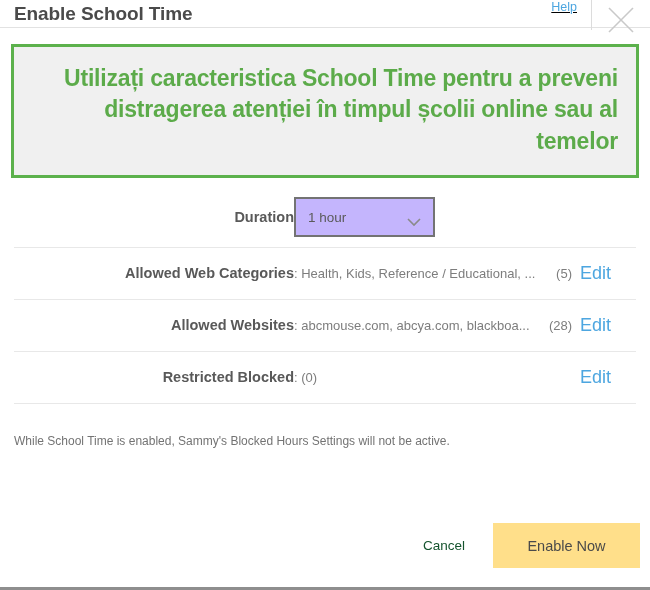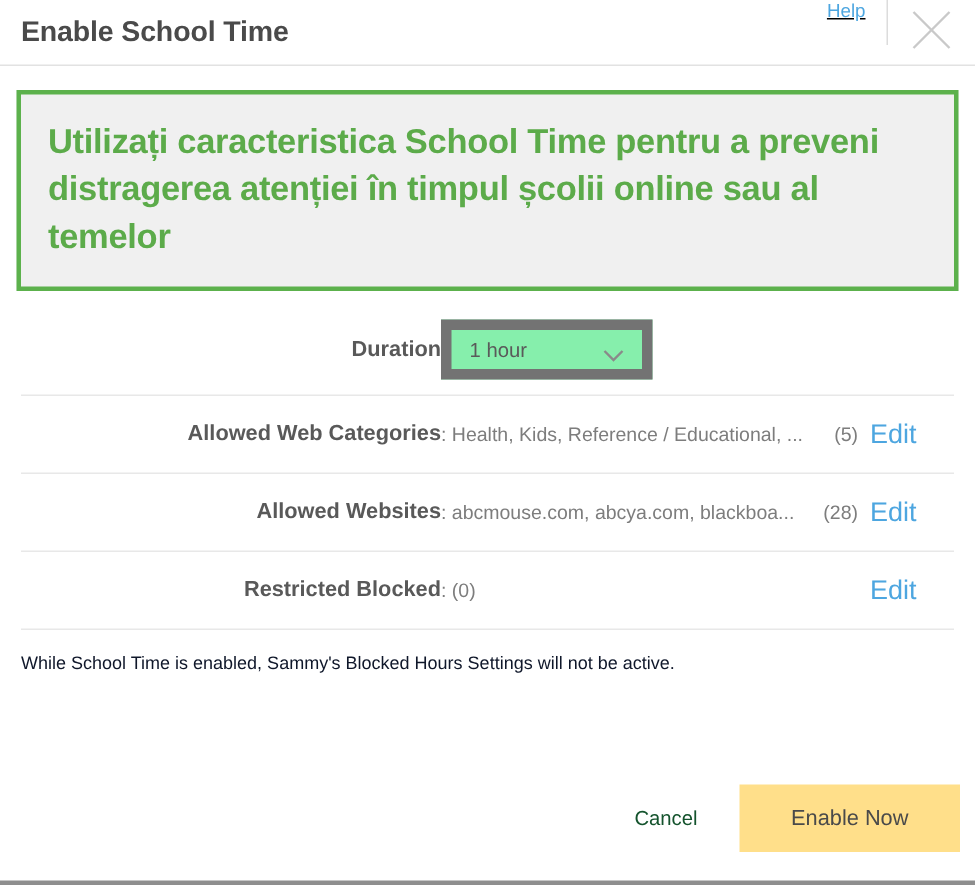--- a/index.html
+++ b/index.html
@@ -13,21 +13,21 @@
     font-family: "Liberation Sans", sans-serif;
     overflow: hidden;
     position: relative;
     box-sizing: border-box;
     border-bottom: 3px solid #8e8e8e;
   }
 
   
   .titlebar {
     position: relative;
-    height: 44px;
+    height: 28px;
     border-bottom: 1px solid #e2e2e2;
     display: flex;
     align-items: center;
     box-sizing: border-box;
   }
   .dialog-title {
     font-size: 19px;
     font-weight: bold;
     color: #4a4a4a;
     letter-spacing: -0.1px;
@@ -65,21 +65,21 @@
     stroke-width: 1.6;
   }
 
   
   .banner {
     margin: 16px 11px 0 11px;
     border: 3px solid #5cb14c;
     background: #f0f0f0;
     box-sizing: border-box;
     padding: 16px 18px 18px 18px;
-    text-align: left;
+    text-align: right;
   }
   .banner-text {
     color: #5cab4a;
     font-size: 23px;
     font-weight: bold;
     line-height: 1.36;
     letter-spacing: -0.2px;
     margin: 0;
   }
 
@@ -127,22 +127,22 @@
     flex: none;
     text-align: left;
     margin-left: 8px;
   }
 
   
   .select-box {
     position: relative;
     width: 141px;
     height: 40px;
-    background: #86efac;
-    border: 7px solid #737373;
+    background: #c4b5fd;
+    border: 2px solid #737373;
     box-sizing: border-box;
     display: flex;
     align-items: center;
     cursor: pointer;
   }
   .select-value {
     font-size: 13.5px;
     color: #5a5a5a;
     margin-left: 12px;
   }
@@ -155,23 +155,23 @@
     height: 9px;
   }
   .select-caret svg polyline {
     stroke: #8a8a8a;
     stroke-width: 1.6;
     fill: none;
   }
 
   
   .note {
-    margin: 15px 14px 0 14px;
+    margin: 30px 14px 0 14px;
     font-size: 12px;
-    color: #0f172a;
+    color: #737373;
   }
 
   
   .footer {
     position: absolute;
     left: 0;
     right: 0;
     bottom: 19px;
     display: flex;
     align-items: center;

